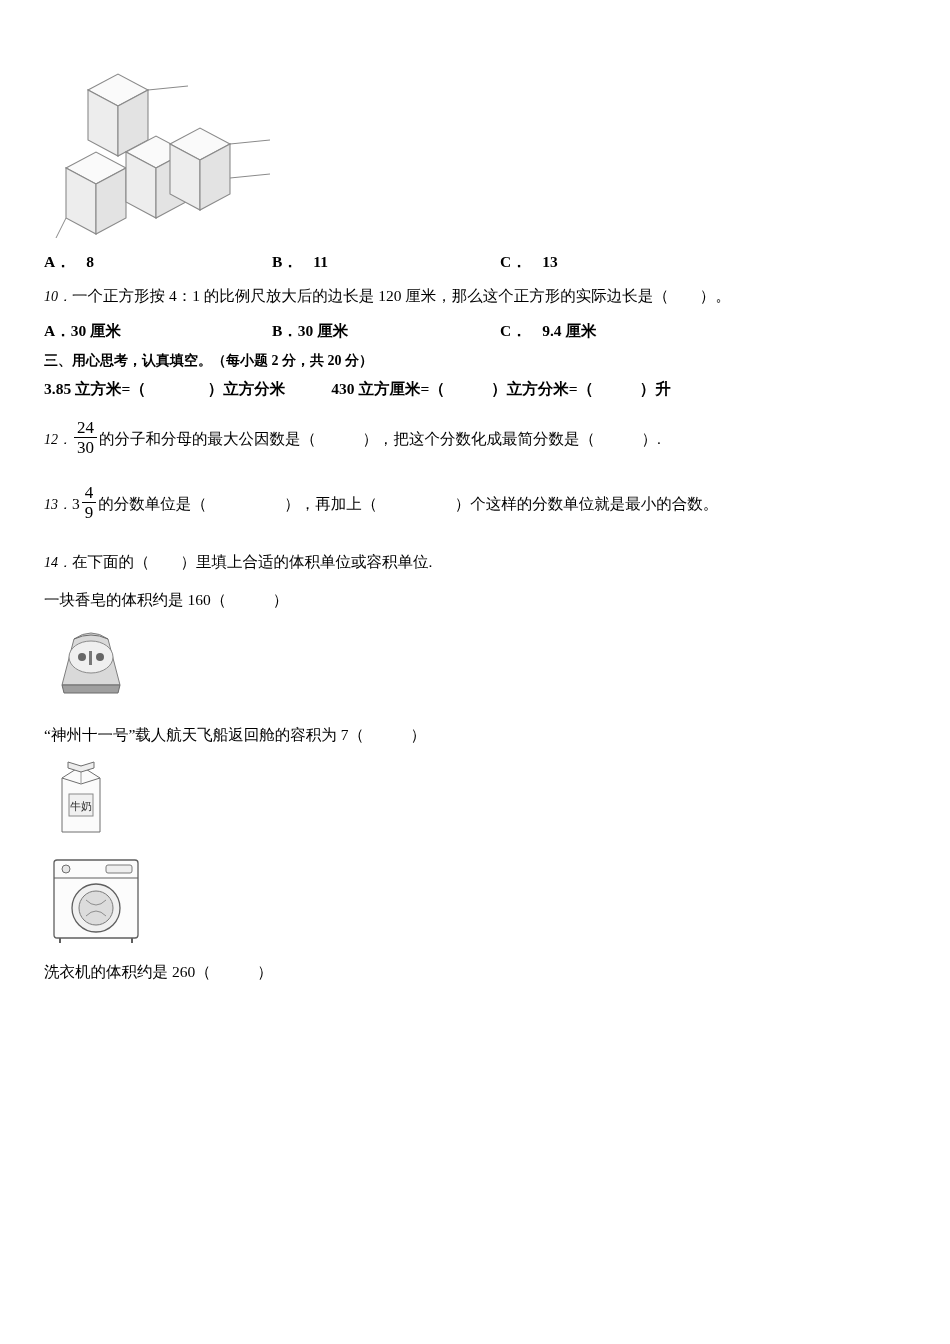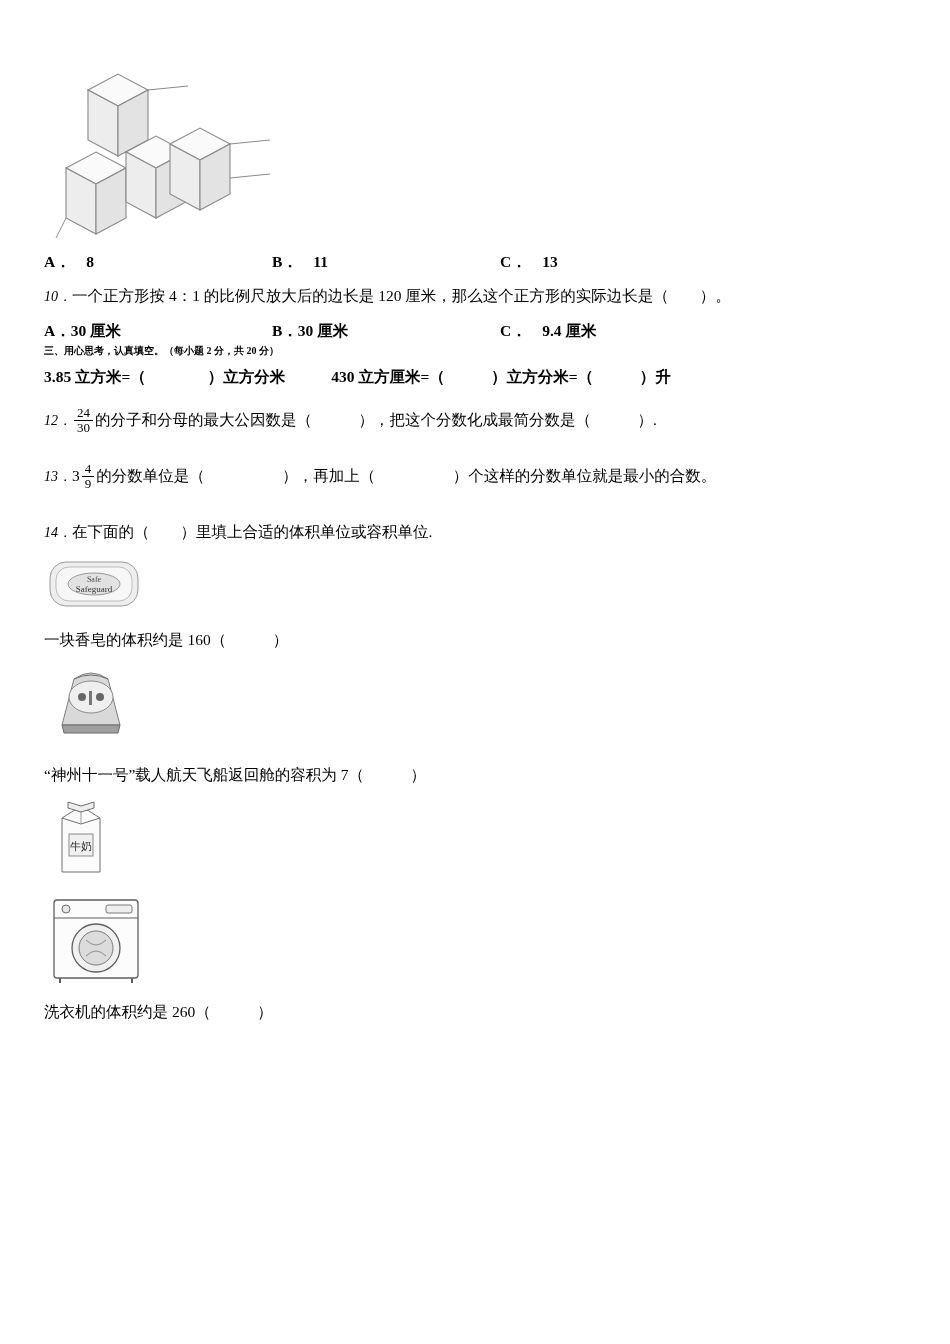--- a/index.html
+++ b/index.html
@@ -48,39 +48,39 @@
   .choice-row .opt.first { width: 228px; }
 
   .q-line {
     font-size: 15.5px;
     line-height: 1.9;
     margin-top: 8px;
   }
   .q-num { font-size: 14px; font-style: italic; }
 
   .section-head {
-    font-size: 10px;
+    font-size: 14px;
     font-weight: bold;
-    margin-top: 2px;
+    margin-top: 10px;
   }
 
   .fill-line {
     font-size: 15.5px;
     font-weight: bold;
     margin-top: 9px;
   }
   .fill-line .gap { display: inline-block; width: 96px; }
   .fill-line .gap-lg { display: inline-block; width: 46px; }
 
   
   .frac {
     display: inline-block;
     vertical-align: -0.55em;
     text-align: center;
-    font-size: 13px;
+    font-size: 17px;
     line-height: 1.12;
     margin: 0 2px;
   }
   .frac .num { display: block; border-bottom: 1px solid #000; padding: 0 3px; }
   .frac .den { display: block; padding: 0 3px; }
   .mixed-whole { font-size: 15.5px; }
 
   .q-para {
     font-size: 15.5px;
     margin-top: 26px;
@@ -173,29 +173,20 @@
     </div>
 
     <div class="q-para">
       <span class="q-num">13．</span><span class="mixed-whole">3</span><span class="frac"><span class="num">4</span><span class="den">9</span></span><span>的分数单位是（　　　　　），再加上（　　　　　）个这样的分数单位就是最小的合数。</span>
     </div>
 
     <div class="q-para">
       <span class="q-num">14．</span><span>在下面的（　　）里填上合适的体积单位或容积单位.</span>
     </div>
 
-    <div class="pic-block">
-      <svg class="soap" viewBox="0 0 92 56">
-        <rect x="2" y="6" width="88" height="44" rx="16" ry="16" fill="#eeeeee" stroke="#9a9a9a"></rect>
-        <rect x="8" y="11" width="76" height="34" rx="13" ry="13" fill="#f7f7f7" stroke="#bdbdbd"></rect>
-        <ellipse cx="46" cy="28" rx="26" ry="11" fill="#e2e2e2" stroke="#9a9a9a"></ellipse>
-        <text x="46" y="26" font-size="8" text-anchor="middle" fill="#4a4a4a" font-family="'Liberation Serif', serif">Safe</text>
-        <text x="46" y="36" font-size="9" text-anchor="middle" fill="#333333" font-family="'Liberation Serif', serif">Safeguard</text>
-      </svg>
-    </div>
     <div class="pic-caption">一块香皂的体积约是 160（　　　）</div>
 
     <div class="pic-block">
       <svg class="capsule" viewBox="0 0 86 86">
         <rect x="0" y="0" width="86" height="86" fill="#ffffff"></rect>
         <path d="M14 64 L26 18 Q43 6 60 18 L72 64 Z" fill="#d9d9d9" stroke="#7d7d7d"></path>
         <path d="M14 64 L72 64 L70 72 L16 72 Z" fill="#9f9f9f" stroke="#6a6a6a"></path>
         <ellipse cx="43" cy="36" rx="22" ry="16" fill="#efefef" stroke="#8a8a8a"></ellipse>
         <circle cx="34" cy="36" r="4" fill="#666"></circle>
         <circle cx="52" cy="36" r="4" fill="#666"></circle>

